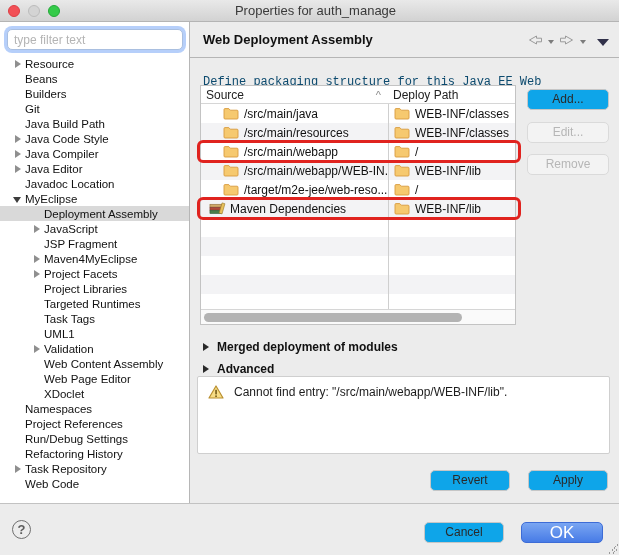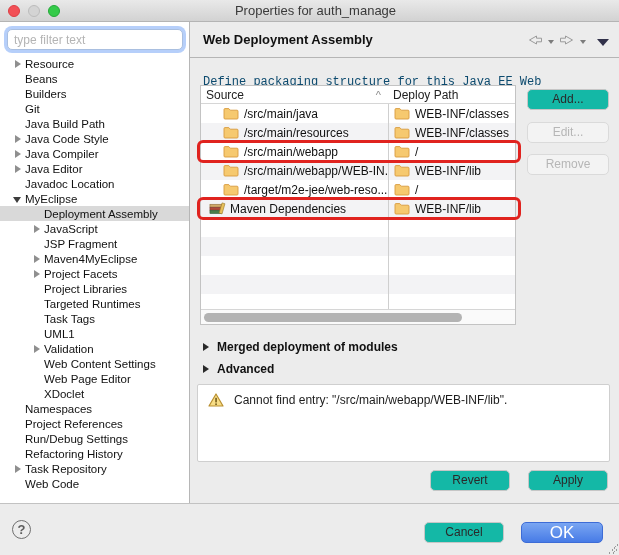--- a/index.html
+++ b/index.html
@@ -68,31 +68,31 @@
   .cell-dep{flex:1; display:flex; align-items:center; padding-left:6px; overflow:hidden; white-space:nowrap;}
   .cicon{width:17px; height:13px; margin-right:4px; flex:none; display:inline-flex;}
   .trow.hl::after{content:""; position:absolute; left:-4px; right:-6px; top:-2px; bottom:-2px;
     border:3px solid var(--red); border-radius:6px; pointer-events:none; z-index:5;}
   .hscroll{height:15px; border-top:1px solid #d6d6d6; position:relative; flex:none; background:#fafafa;}
   .hthumb{position:absolute; left:3px; top:2.5px; width:258px; height:9px; border-radius:5px; background:#b3b3b3;}
 
   
   .btncol{position:absolute; left:337px; top:67px; width:82px;}
   .btn{display:block; width:82px; height:21px; border-radius:5px; border:1px solid #c6c6c6;
-    background:#14b8a6; font-size:12px; color:#2a2a2a; font-family:"Liberation Sans",sans-serif; text-align:center; line-height:19px;}
+    background:#0ea5e9; font-size:12px; color:#2a2a2a; font-family:"Liberation Sans",sans-serif; text-align:center; line-height:19px;}
   .btn.disabled{background:#f3f3f3; border-color:#dadada; color:#b6b6b6;}
   .btn-edit{margin-top:12px;} .btn-remove{margin-top:11px;}
 
   
   .section{position:absolute; left:13px; display:flex; align-items:center; font-size:12px; font-weight:bold; color:#111;}
   .sec1{top:318px;} .sec2{top:340px;}
   .sectri{width:0; height:0; border-left:6px solid #2a2a2a; border-top:4px solid transparent; border-bottom:4px solid transparent; margin-right:8px;}
 
   
-  .warnbox{position:absolute; left:7px; top:362px; width:413px; height:78px;
+  .warnbox{position:absolute; left:7px; top:354px; width:413px; height:78px;
     background:#fff; border:1px solid #cfcfcf; border-radius:2px;}
   .warnline{display:flex; align-items:flex-start; padding:8px 10px; font-size:12px; color:#1c1c1c;}
   .warnicon{width:16px; height:14px; margin-right:10px; flex:none;}
 
   
   .applyrow{position:absolute; left:0; top:448px; width:429px;}
   .btn-revert{position:absolute; left:240px; top:0; width:80px;}
   .btn-apply{position:absolute; left:338px; top:0; width:80px;}
 
   
@@ -202,21 +202,21 @@
         <div class="tree-row lvl1">
           <span class="tw none"></span>
           <span class="tl">UML1</span>
         </div>
         <div class="tree-row lvl1">
           <span class="tw collapsed"></span>
           <span class="tl">Validation</span>
         </div>
         <div class="tree-row lvl1">
           <span class="tw none"></span>
-          <span class="tl">Web Content Settings</span>
+          <span class="tl">Web Content Assembly</span>
         </div>
         <div class="tree-row lvl1">
           <span class="tw none"></span>
           <span class="tl">Web Page Editor</span>
         </div>
         <div class="tree-row lvl1">
           <span class="tw none"></span>
           <span class="tl">XDoclet</span>
         </div>
         <div class="tree-row lvl0">

